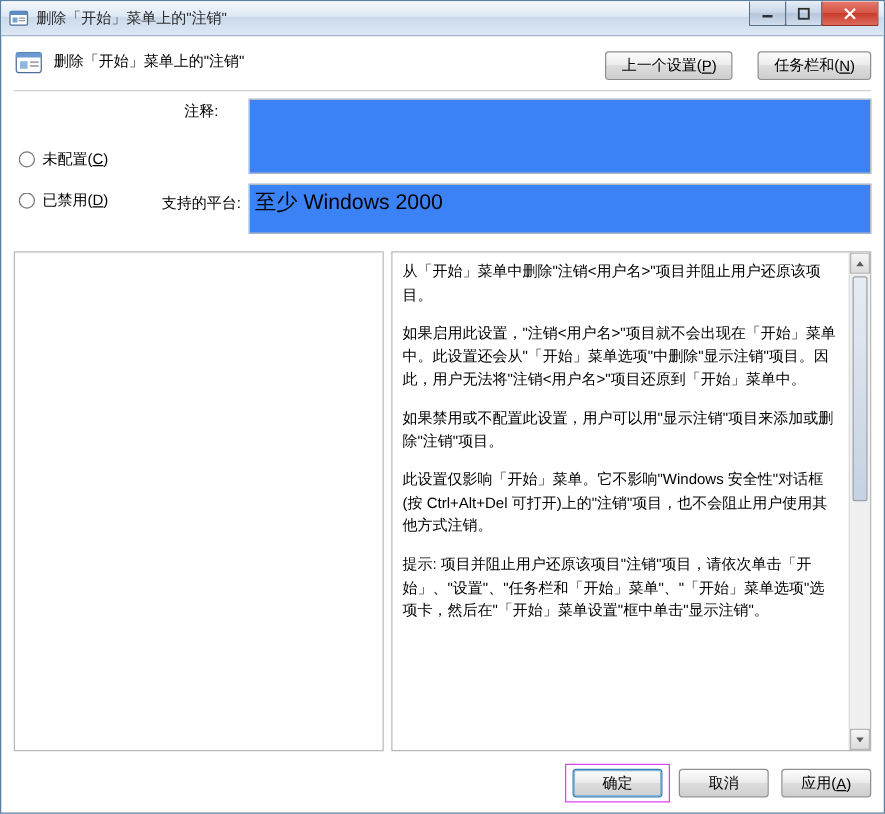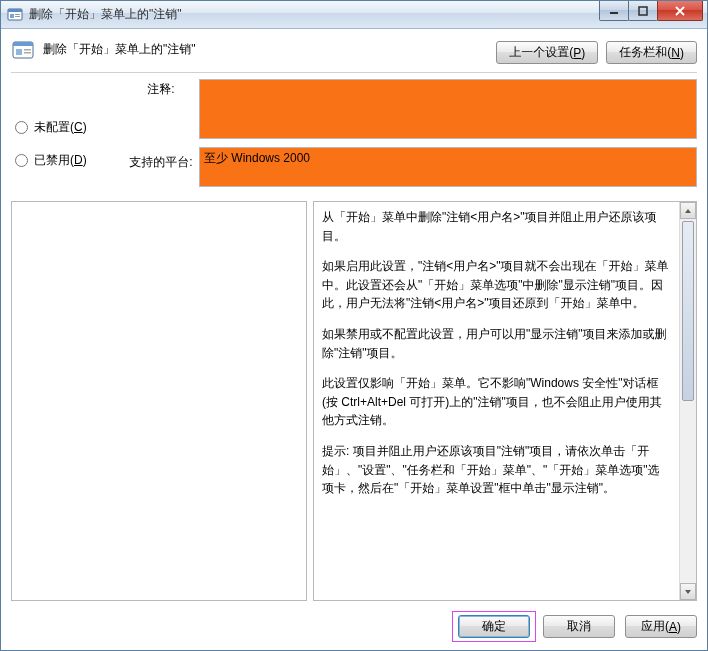--- a/index.html
+++ b/index.html
@@ -81,21 +81,21 @@
     margin-top: 2px;
     flex: 0 0 24px;
   }
   .policy-name {
     flex: 1;
     padding-top: 4px;
     color: #000;
   }
   .nav-buttons {
     display: flex;
-    gap: 8px;
+    gap: 20px;
     padding-top: 4px;
   }
   .btn {
     min-width: 88px;
     height: 23px;
     padding: 0 12px;
     border: 1px solid #8e8f8f;
     border-radius: 3px;
     background: linear-gradient(to bottom, #fcfcfc 0%, #ebebeb 48%, #dddddd 50%, #cfcfcf 100%);
     display: inline-flex;
@@ -161,24 +161,24 @@
   .inputs-col {
     flex: 1;
     display: flex;
     flex-direction: column;
     gap: 8px;
   }
   .textbox {
     width: 100%;
     height: 60px;
     border: 1px solid #b7babc;
-    background: #f97316;
+    background: #3b82f6;
     resize: none;
     font-family: inherit;
-    font-size: 12px;
+    font-size: 17px;
     padding: 2px 4px;
     outline: none;
   }
   .textbox.small { height: 40px; }
 
   .panels-header {
     display: flex;
     margin-top: 10px;
     margin-bottom: 4px;
   }

